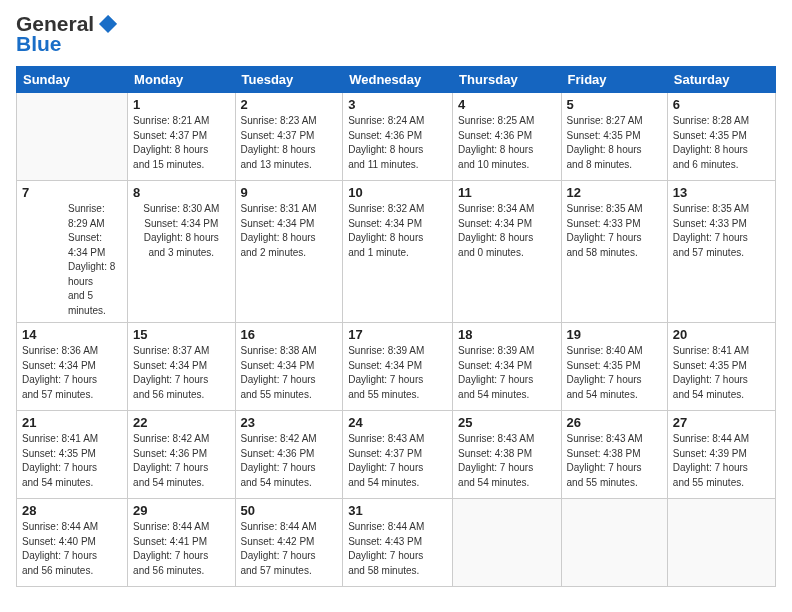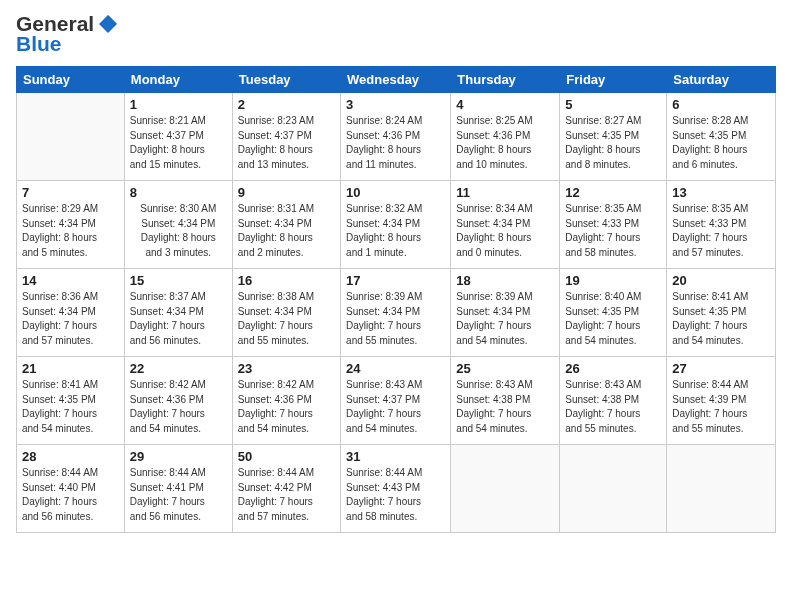--- a/index.html
+++ b/index.html
@@ -154,21 +154,21 @@
             <span class="day-num">6</span>
             <div class="day-info" style="white-space: pre-line;">Sunrise: 8:28 AM
 Sunset: 4:35 PM
 Daylight: 8 hours
 and 6 minutes.</div>
           </td>
         </tr>
         <tr>
           <td>
             <span class="day-num">7</span>
-            <div class="day-info" style="white-space: pre-line;">Sunrise: 8:29 AM
+            <div class="day-info" style="white-space: pre-line; margin-left: 46px;">Sunrise: 8:29 AM
 Sunset: 4:34 PM
 Daylight: 8 hours
 and 5 minutes.</div>
           </td>
           <td>
             <span class="day-num">8</span>
             <div class="day-info" style="white-space: pre-line; text-align: center;">Sunrise: 8:30 AM
 Sunset: 4:34 PM
 Daylight: 8 hours
 and 3 minutes.</div>

